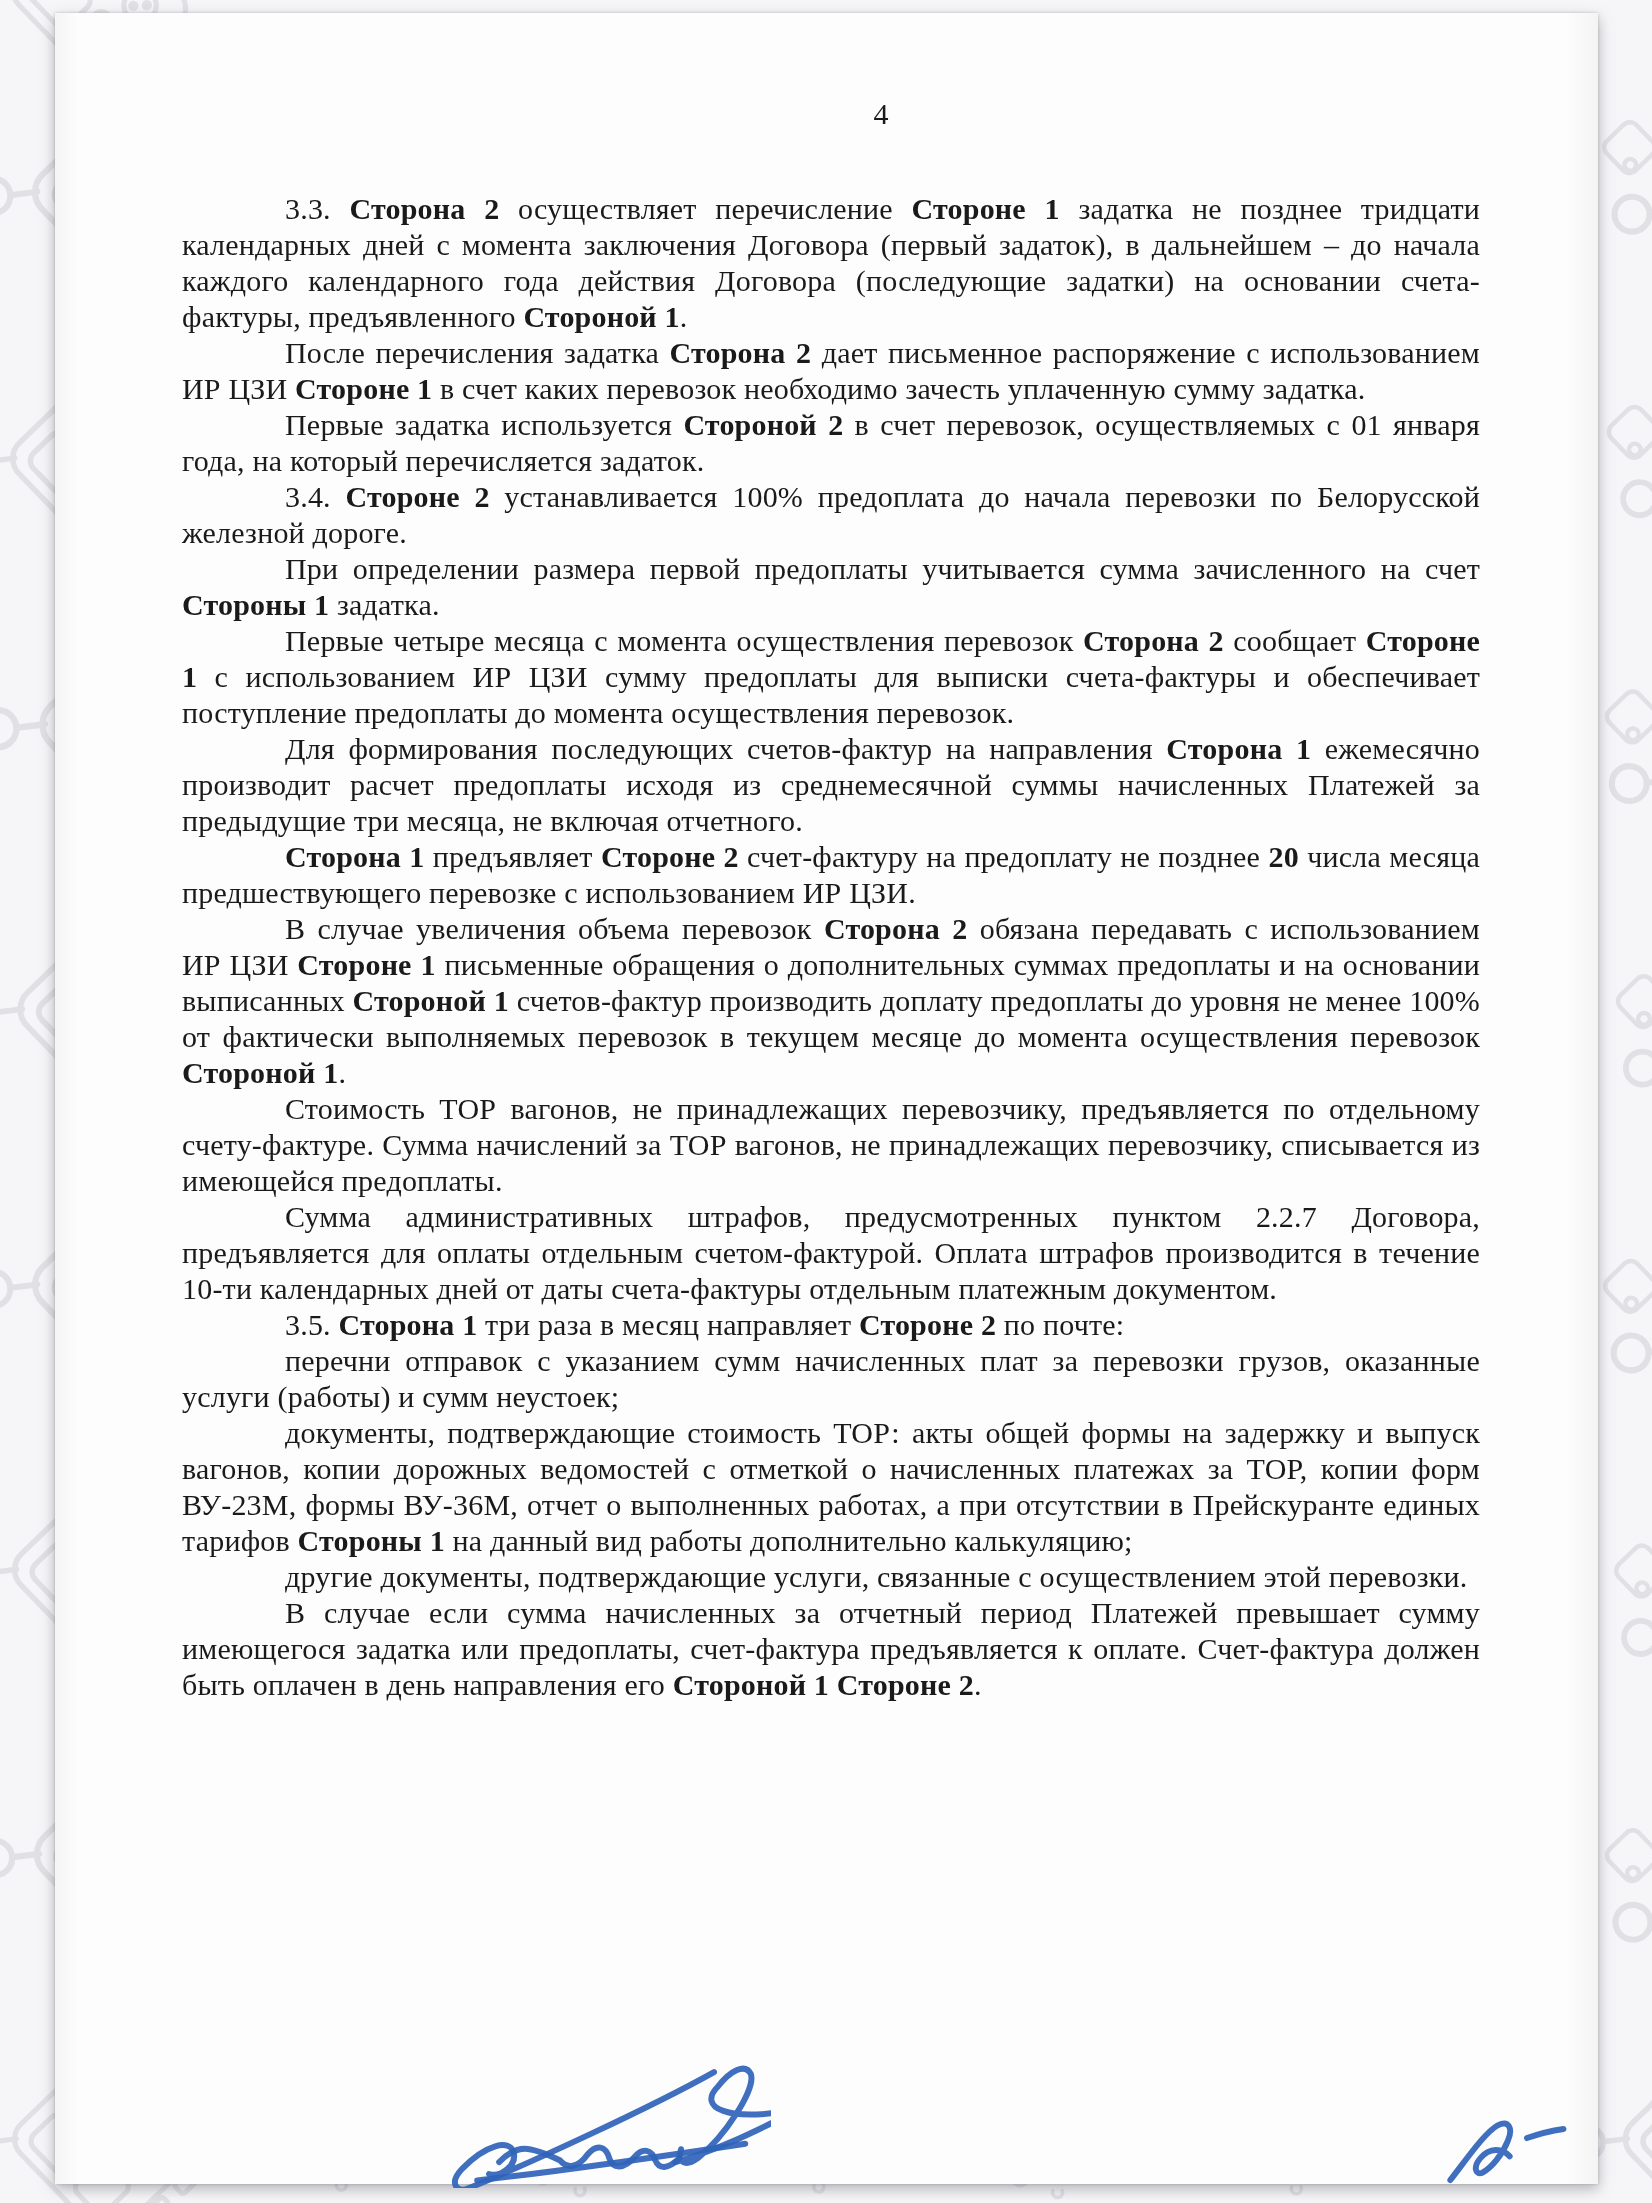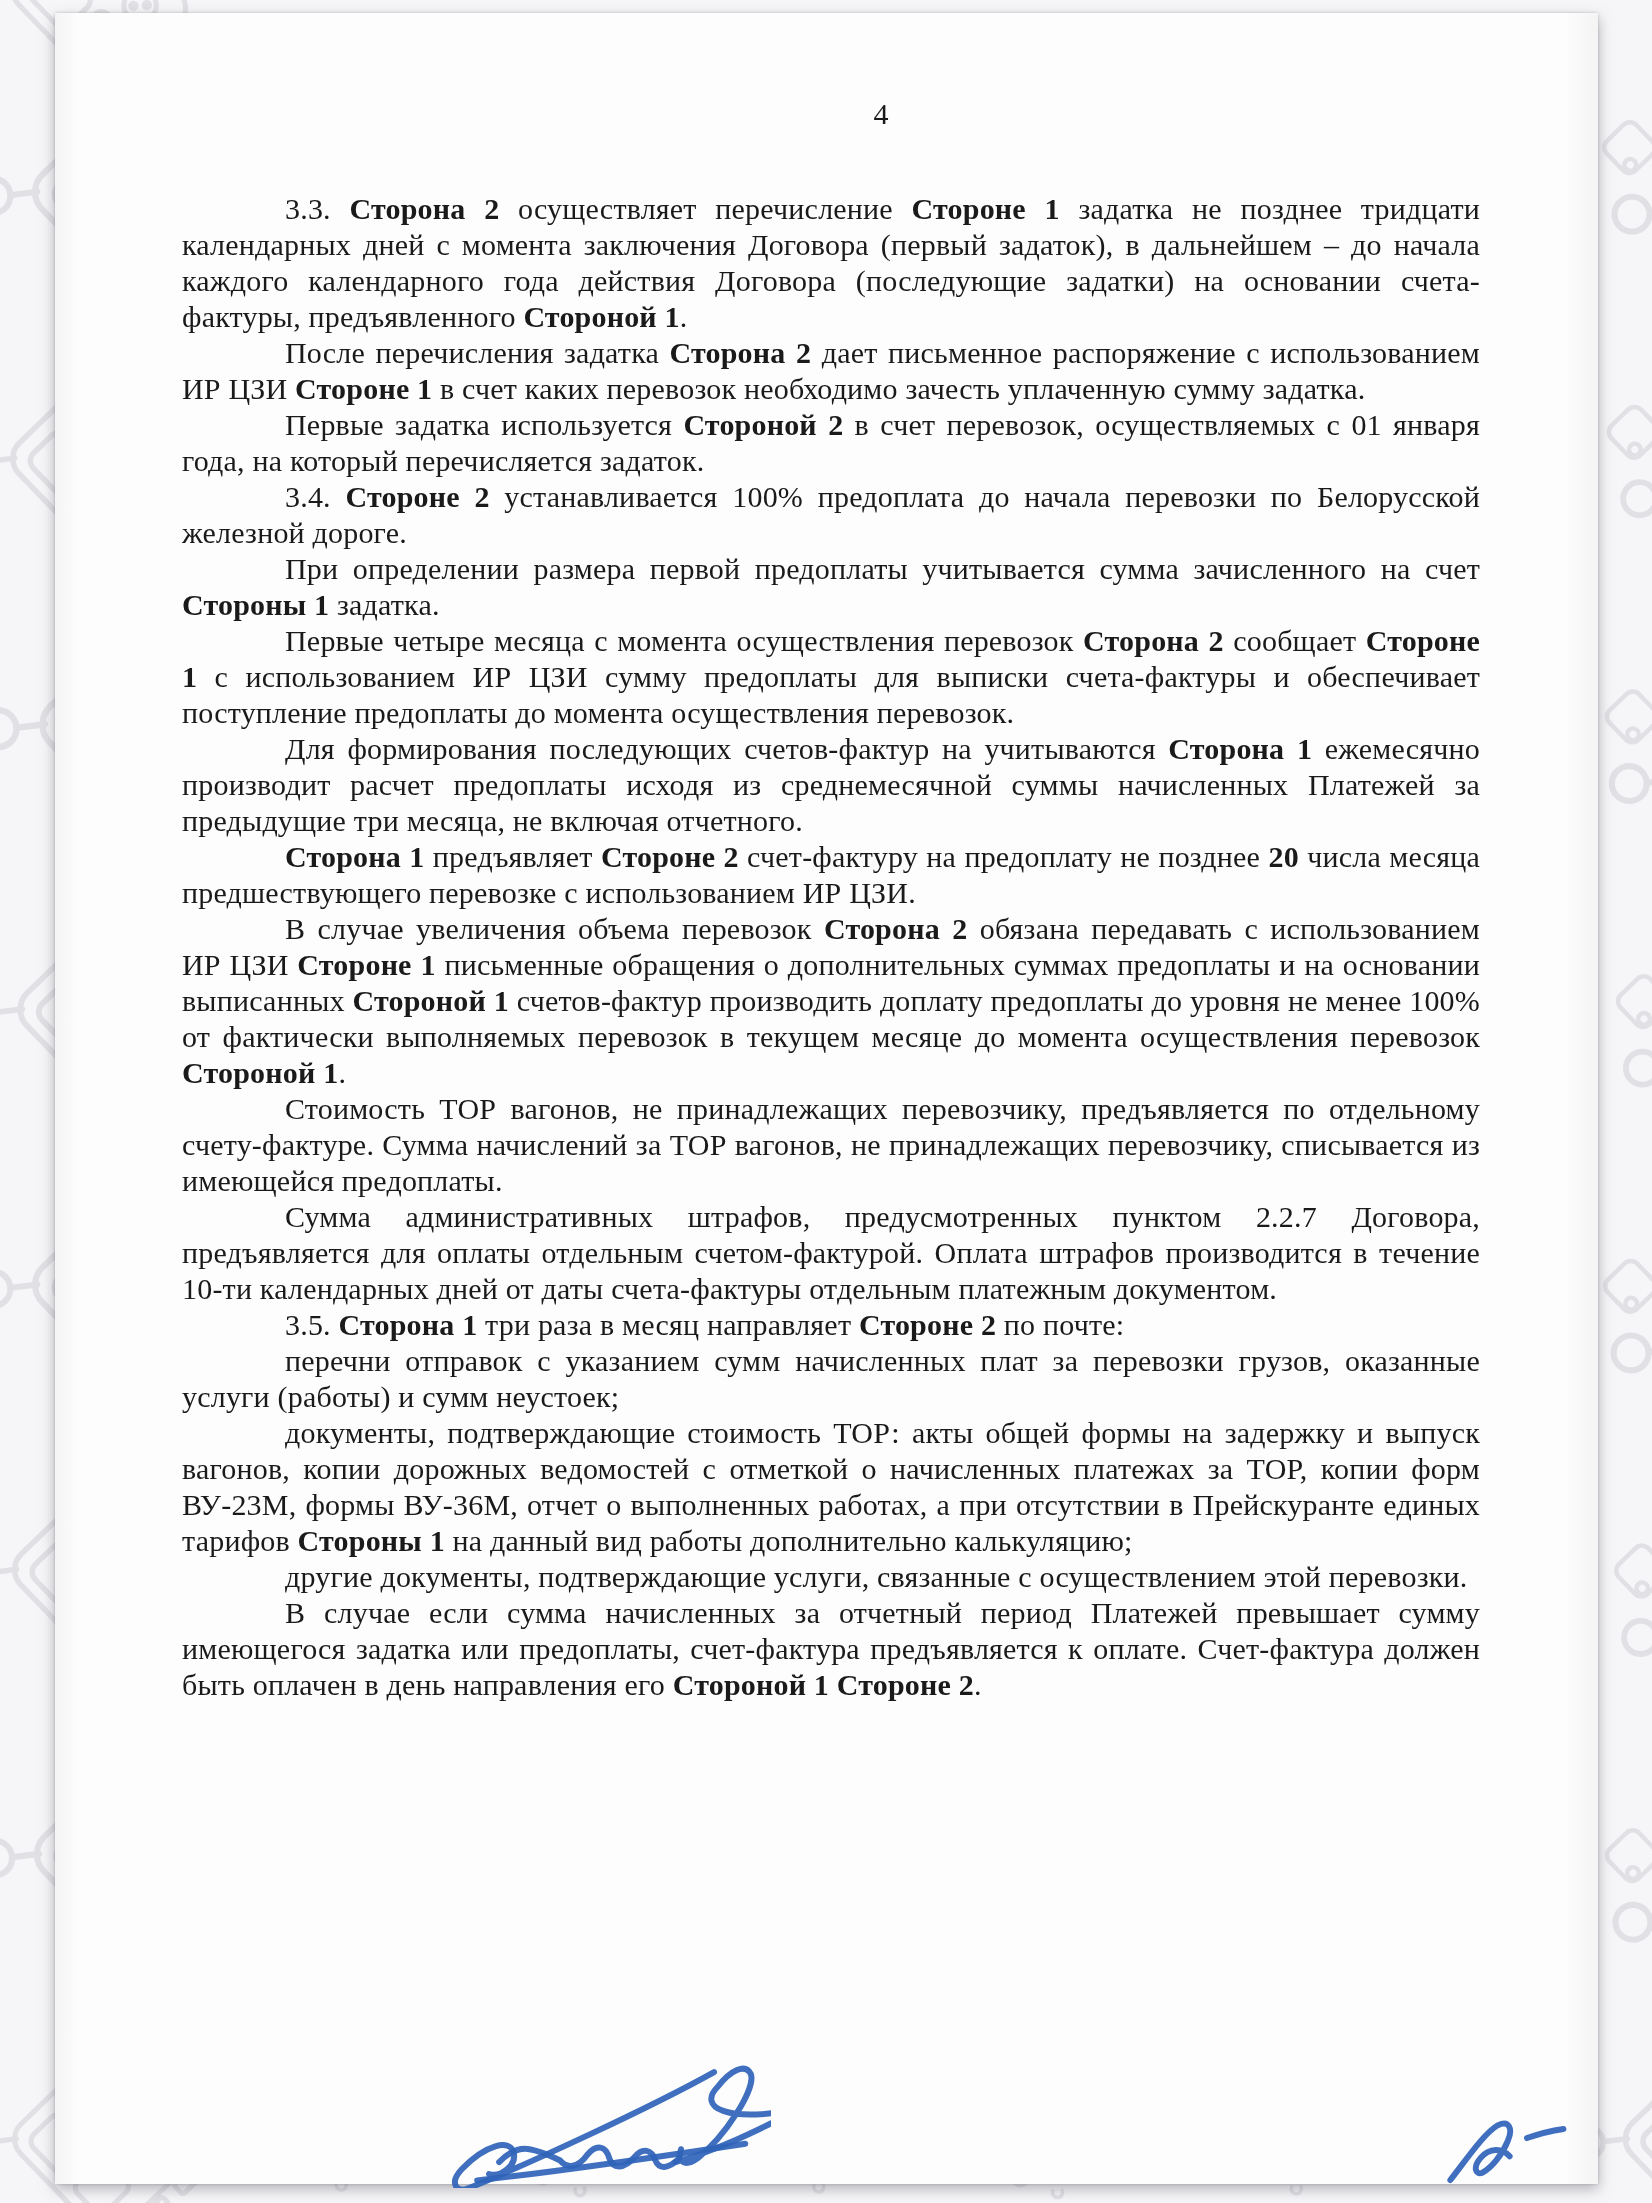--- a/index.html
+++ b/index.html
@@ -196,21 +196,21 @@
 <div class="page">
   <div class="pageno">4</div>
 
   <div class="content">
       <p><span>3.3. </span><b>Сторона 2</b><span> осуществляет перечисление </span><b>Стороне 1</b><span> задатка не позднее тридцати календарных дней с момента заключения Договора (первый задаток), в дальнейшем – до начала каждого календарного года действия Договора (последующие задатки) на основании счета-фактуры, предъявленного </span><b>Стороной 1</b><span>.</span></p>
       <p><span>После перечисления задатка </span><b>Сторона 2</b><span> дает письменное распоряжение с использованием ИР ЦЗИ </span><b>Стороне 1</b><span> в счет каких перевозок необходимо зачесть уплаченную сумму задатка.</span></p>
       <p><span>Первые задатка используется </span><b>Стороной 2</b><span> в счет перевозок, осуществляемых с 01 января года, на который перечисляется задаток.</span></p>
       <p><span>3.4. </span><b>Стороне 2</b><span> устанавливается 100% предоплата до начала перевозки по Белорусской железной дороге.</span></p>
       <p><span>При определении размера первой предоплаты учитывается сумма зачисленного на счет </span><b>Стороны 1</b><span> задатка.</span></p>
       <p><span>Первые четыре месяца с момента осуществления перевозок </span><b>Сторона 2</b><span> сообщает </span><b>Стороне 1</b><span> с использованием ИР ЦЗИ сумму предоплаты для выписки счета-фактуры и обеспечивает поступление предоплаты до момента осуществления перевозок.</span></p>
-      <p><span>Для формирования последующих счетов-фактур на учитываются </span><b>Сторона 1</b><span> ежемесячно производит расчет предоплаты исходя из среднемесячной суммы начисленных Платежей за предыдущие три месяца, не включая отчетного.</span></p>
+      <p><span>Для формирования последующих счетов-фактур на направления </span><b>Сторона 1</b><span> ежемесячно производит расчет предоплаты исходя из среднемесячной суммы начисленных Платежей за предыдущие три месяца, не включая отчетного.</span></p>
       <p><b>Сторона 1</b><span> предъявляет </span><b>Стороне 2</b><span> счет-фактуру на предоплату не позднее </span><b>20</b><span> числа месяца предшествующего перевозке с использованием ИР ЦЗИ.</span></p>
       <p><span>В случае увеличения объема перевозок </span><b>Сторона 2</b><span> обязана передавать с использованием ИР ЦЗИ </span><b>Стороне 1</b><span> письменные обращения о дополнительных суммах предоплаты и на основании выписанных </span><b>Стороной 1</b><span> счетов-фактур производить доплату предоплаты до уровня не менее 100% от фактически выполняемых перевозок в текущем месяце до момента осуществления перевозок </span><b>Стороной 1</b><span>.</span></p>
       <p><span>Стоимость ТОР вагонов, не принадлежащих перевозчику, предъявляется по отдельному счету-фактуре. Сумма начислений за ТОР вагонов, не принадлежащих перевозчику, списывается из имеющейся предоплаты.</span></p>
       <p><span>Сумма административных штрафов, предусмотренных пунктом 2.2.7 Договора, предъявляется для оплаты отдельным счетом-фактурой. Оплата штрафов производится в течение 10-ти календарных дней от даты счета-фактуры отдельным платежным документом.</span></p>
       <p><span>3.5. </span><b>Сторона 1</b><span> три раза в месяц направляет </span><b>Стороне 2</b><span> по почте:</span></p>
       <p><span>перечни отправок с указанием сумм начисленных плат за перевозки грузов, оказанные услуги (работы) и сумм неустоек;</span></p>
       <p><span>документы, подтверждающие стоимость ТОР: акты общей формы на задержку и выпуск вагонов, копии дорожных ведомостей с отметкой о начисленных платежах за ТОР, копии форм ВУ-23М, формы ВУ-36М, отчет о выполненных работах, а при отсутствии в Прейскуранте единых тарифов </span><b>Стороны 1</b><span> на данный вид работы дополнительно калькуляцию;</span></p>
       <p><span>другие документы, подтверждающие услуги, связанные с осуществлением этой перевозки.</span></p>
       <p><span>В случае если сумма начисленных за отчетный период Платежей превышает сумму имеющегося задатка или предоплаты, счет-фактура предъявляется к оплате. Счет-фактура должен быть оплачен в день направления его </span><b>Стороной 1 Стороне 2</b><span>.</span></p>
     </div>

